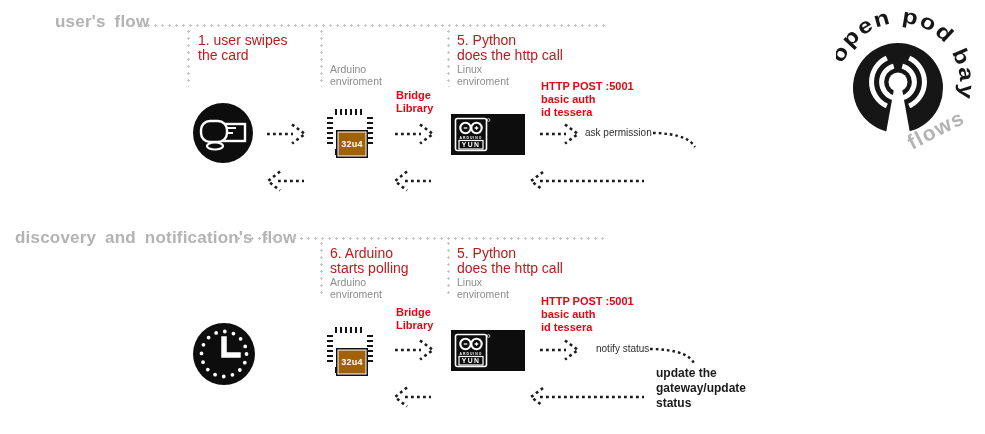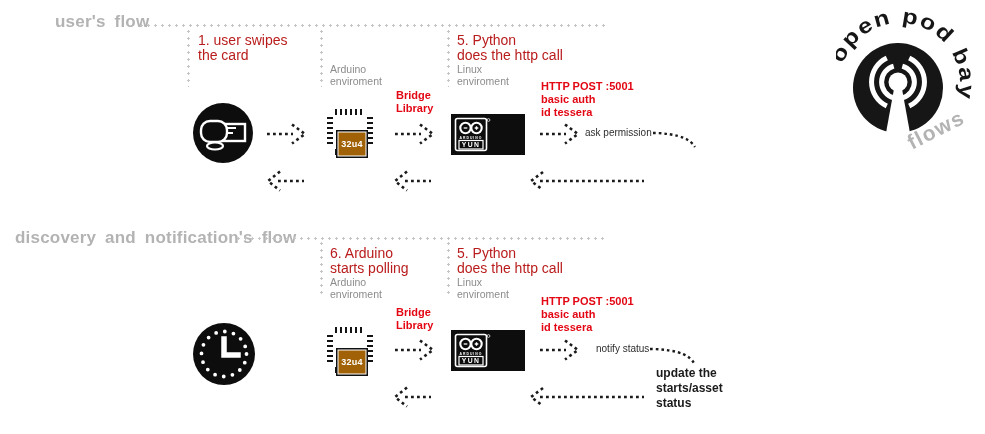--- a/index.html
+++ b/index.html
@@ -203,21 +203,21 @@
       </svg>
   </div>
 
   <div class="abs action" style="left:585px;top:343px;margin-left:11px;">notify status</div>
   <div class="abs arrow" style="left:648px;top:344px;">
     <svg width="48" height="22" viewBox="0 0 48 22">
         <path d="M2 5 C15 5 28 7 35 10 C41 12.5 44 16 46 19" fill="none" stroke-width="2.4" stroke-dasharray="2.6 3"></path>
       </svg>
   </div>
   <div class="abs result pre" style="left:656px;top:366px;">update the
-starts/asset
+gateway/update
 status</div>
 
   <div class="abs" style="left:836px;top:6px;">
     <svg width="148" height="162" viewBox="0 0 148 162">
       <defs>
         <path id="logo-arc" d="M 7 58 A 60 60 0 1 1 117 105" fill="none"></path>
       </defs>
       <text font-size="21" font-weight="bold" fill="#161616" letter-spacing="1.5">
         <textPath href="#logo-arc" textLength="185" lengthAdjust="spacingAndGlyphs">open pod bay</textPath>
       </text>

